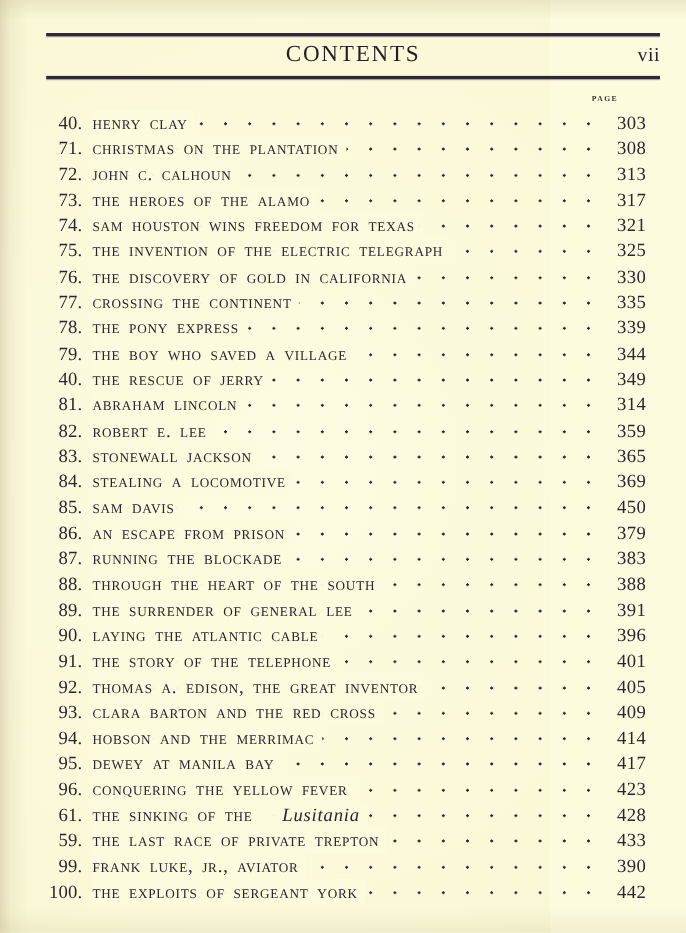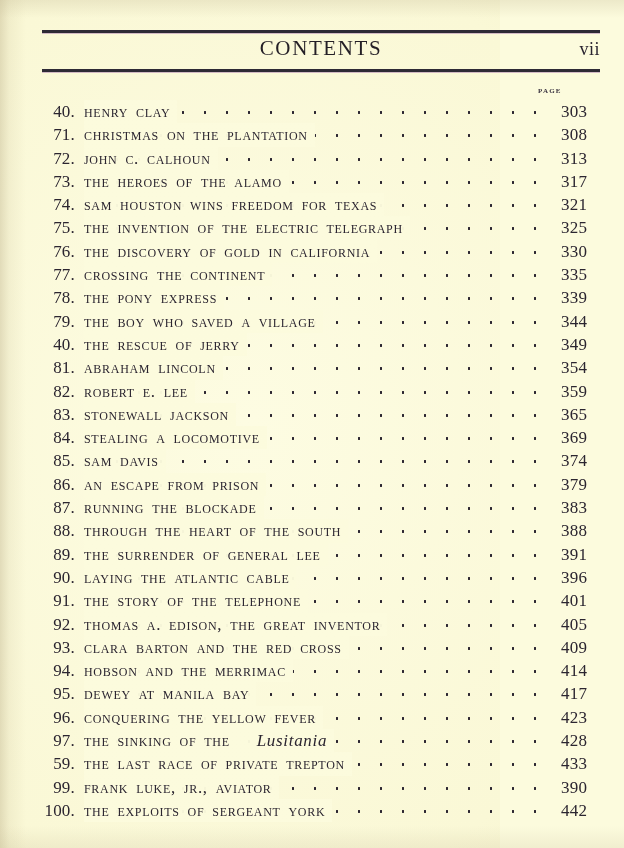--- a/index.html
+++ b/index.html
@@ -283,21 +283,21 @@
         <div class="num">40.</div>
         <div class="title title-mask"><span>The Rescue of Jerry</span></div>
         <div class="pagenum pagenum-mask">349</div>
       </div>
       <div class="entry">
         <div class="leader">
           <i></i>
         </div>
         <div class="num">81.</div>
         <div class="title title-mask"><span>Abraham Lincoln</span></div>
-        <div class="pagenum pagenum-mask">354</div>
+        <div class="pagenum pagenum-mask">314</div>
       </div>
       <div class="entry">
         <div class="leader">
           <i></i>
         </div>
         <div class="num">82.</div>
         <div class="title title-mask"><span>Robert E. Lee</span></div>
         <div class="pagenum pagenum-mask">359</div>
       </div>
       <div class="entry">
@@ -315,21 +315,21 @@
         <div class="num">84.</div>
         <div class="title title-mask"><span>Stealing a Locomotive</span></div>
         <div class="pagenum pagenum-mask">369</div>
       </div>
       <div class="entry">
         <div class="leader">
           <i></i>
         </div>
         <div class="num">85.</div>
         <div class="title title-mask"><span>Sam Davis</span></div>
-        <div class="pagenum pagenum-mask">374</div>
+        <div class="pagenum pagenum-mask">450</div>
       </div>
       <div class="entry">
         <div class="leader">
           <i></i>
         </div>
         <div class="num">86.</div>
         <div class="title title-mask"><span>An Escape from Prison</span></div>
         <div class="pagenum pagenum-mask">379</div>
       </div>
       <div class="entry">
@@ -409,21 +409,21 @@
           <i></i>
         </div>
         <div class="num">96.</div>
         <div class="title title-mask"><span>Conquering the Yellow Fever</span></div>
         <div class="pagenum pagenum-mask">423</div>
       </div>
       <div class="entry">
         <div class="leader">
           <i></i>
         </div>
-        <div class="num">97.</div>
+        <div class="num">61.</div>
         <div class="title title-mask"><span>The Sinking of the </span><span class="ital">Lusitania</span></div>
         <div class="pagenum pagenum-mask">428</div>
       </div>
       <div class="entry">
         <div class="leader">
           <i></i>
         </div>
         <div class="num">59.</div>
         <div class="title title-mask"><span>The Last Race of Private Trepton</span></div>
         <div class="pagenum pagenum-mask">433</div>

